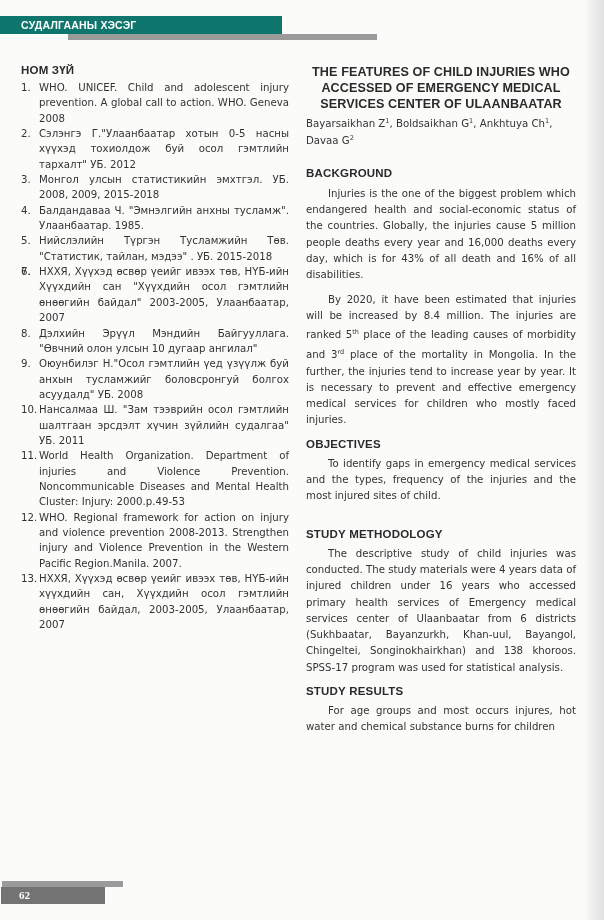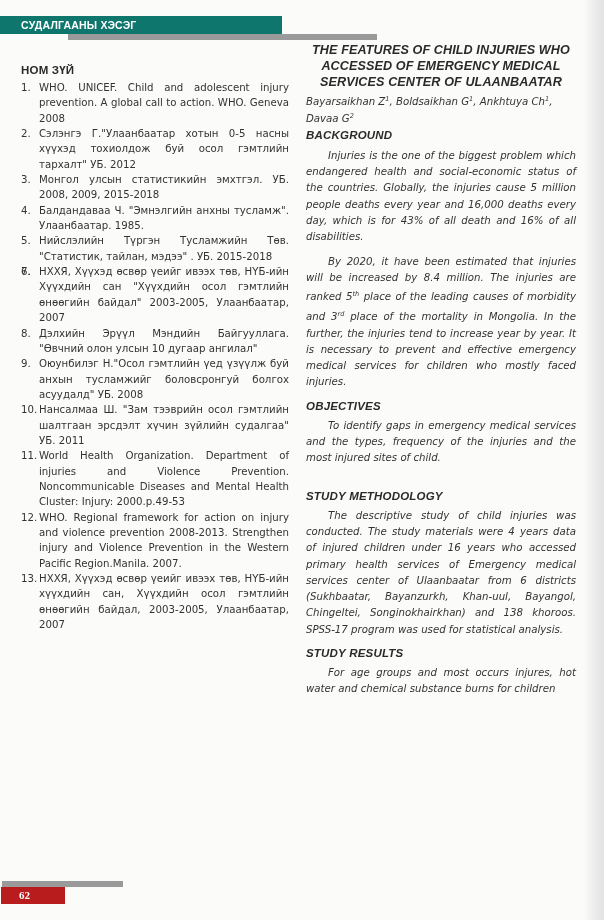--- a/index.html
+++ b/index.html
@@ -20,21 +20,21 @@
     .header-bar .label {
       position: absolute; left: 21px; top: 3px;
       font-family: "Liberation Sans", sans-serif; font-weight: bold;
       font-size: 10.5px; color: #ffffff; letter-spacing: 0.2px;
     }
     .header-underbar {
       position: absolute; left: 68px; top: 34px; width: 309px; height: 6px;
       background: #9a9a9a;
     }
     .col-left { position: absolute; left: 21px; top: 64px; width: 268px; }
-    .col-right { position: absolute; left: 306px; top: 42px; width: 270px; font-style: italic; }
+    .col-right { position: absolute; left: 306px; top: 64px; width: 270px; }
     .sec-head {
       font-family: "Liberation Sans", sans-serif; font-weight: bold;
       font-size: 11.5px; color: #2a2a2a; margin: 0; letter-spacing: 0.2px;
     }
     .refs { margin: 4px 0 0 0; padding: 0; list-style: none; }
     .refs li {
       position: relative; padding-left: 18px;
       font-size: 10.2px; line-height: 15.35px; text-align: justify;
       color: #333;
     }
@@ -52,22 +52,22 @@
     .para {
       font-size: 10.2px; line-height: 16.3px; text-align: justify;
       text-indent: 22px; margin: 0; color: #333;
     }
     .para sup { font-size: 6.5px; }
     .footer-underbar {
       position: absolute; left: 2px; top: 881px; width: 121px; height: 6px;
       background: #9a9a9a;
     }
     .footer-bar {
-      position: absolute; left: 1px; top: 887px; width: 64px; height: 17px;
-      background: #b91c1c;
+      position: absolute; left: 1px; top: 887px; width: 104px; height: 17px;
+      background: #737373;
     }
     .footer-bar .pnum {
       position: absolute; left: 18px; top: 2px;
       font-family: "Liberation Serif", serif; font-weight: bold; font-size: 11px; color: #fff;
     }
   </style>
 </head>
 <body>
 
 <div class="edge-shadow"></div>
@@ -98,21 +98,21 @@
 
 <div class="col-right">
   <h2 class="title">THE FEATURES OF CHILD INJURIES WHO ACCESSED OF EMERGENCY MEDICAL SERVICES CENTER OF ULAANBAATAR</h2>
   <div class="authors">
     <span>Bayarsaikhan Z</span><sup>1</sup>,
     <span>Boldsaikhan G</span><sup>1</sup>,
     <span>Ankhtuya Ch</span><sup>1</sup>,<br>
     <span>Davaa G</span><sup>2</sup>
   </div>
 
-  <h3 class="sec-head" style="margin-top:2px;">BACKGROUND</h3>
+  <h3 class="sec-head" style="margin-top:18px;">BACKGROUND</h3>
   <p class="para" style="margin-top:7px;">Injuries is the one of the biggest problem which endangered health and social-economic status of the countries. Globally, the injuries cause 5 million people deaths every year and 16,000 deaths every day, which is for 43% of all death and 16% of all disabilities.</p>
   <p class="para" style="margin-top:8px;"><span>By 2020, it have been estimated that injuries will be increased by 8.4 million. The injuries are ranked 5</span><sup>th</sup><span> place of the leading causes of morbidity and 3</span><sup>rd</sup><span> place of the mortality in Mongolia. In the further, the injuries tend to increase year by year. It is necessary to prevent and effective emergency medical services for children who mostly faced injuries.</span></p>
 
   <h3 class="sec-head" style="margin-top:9px;">OBJECTIVES</h3>
   <p class="para" style="margin-top:6px;">To identify gaps in emergency medical services and the types, frequency of the injuries and the most injured sites of child.</p>
 
   <h3 class="sec-head" style="margin-top:23px;">STUDY METHODOLOGY</h3>
   <p class="para" style="margin-top:6px;">The descriptive study of child injuries was conducted. The study materials were 4 years data of injured children under 16 years who accessed primary health services of Emergency medical services center of Ulaanbaatar from 6 districts (Sukhbaatar, Bayanzurkh, Khan-uul, Bayangol, Chingeltei, Songinokhairkhan) and 138 khoroos. SPSS-17 program was used for statistical analysis.</p>
 
   <h3 class="sec-head" style="margin-top:9px;">STUDY RESULTS</h3>

